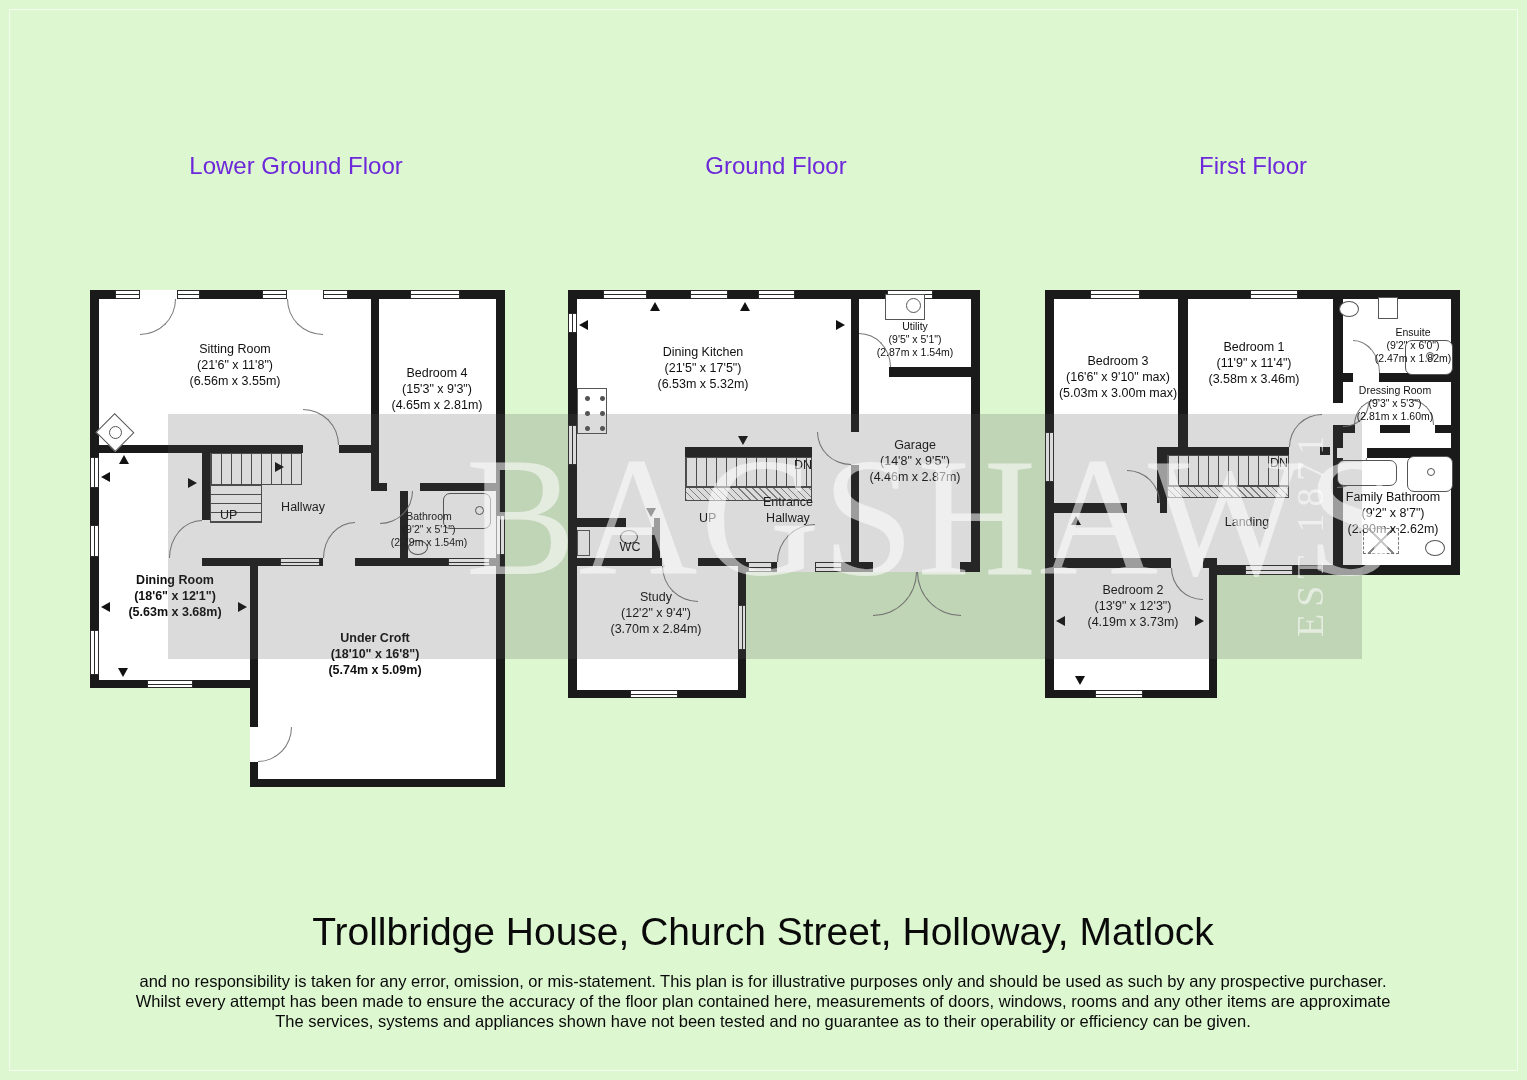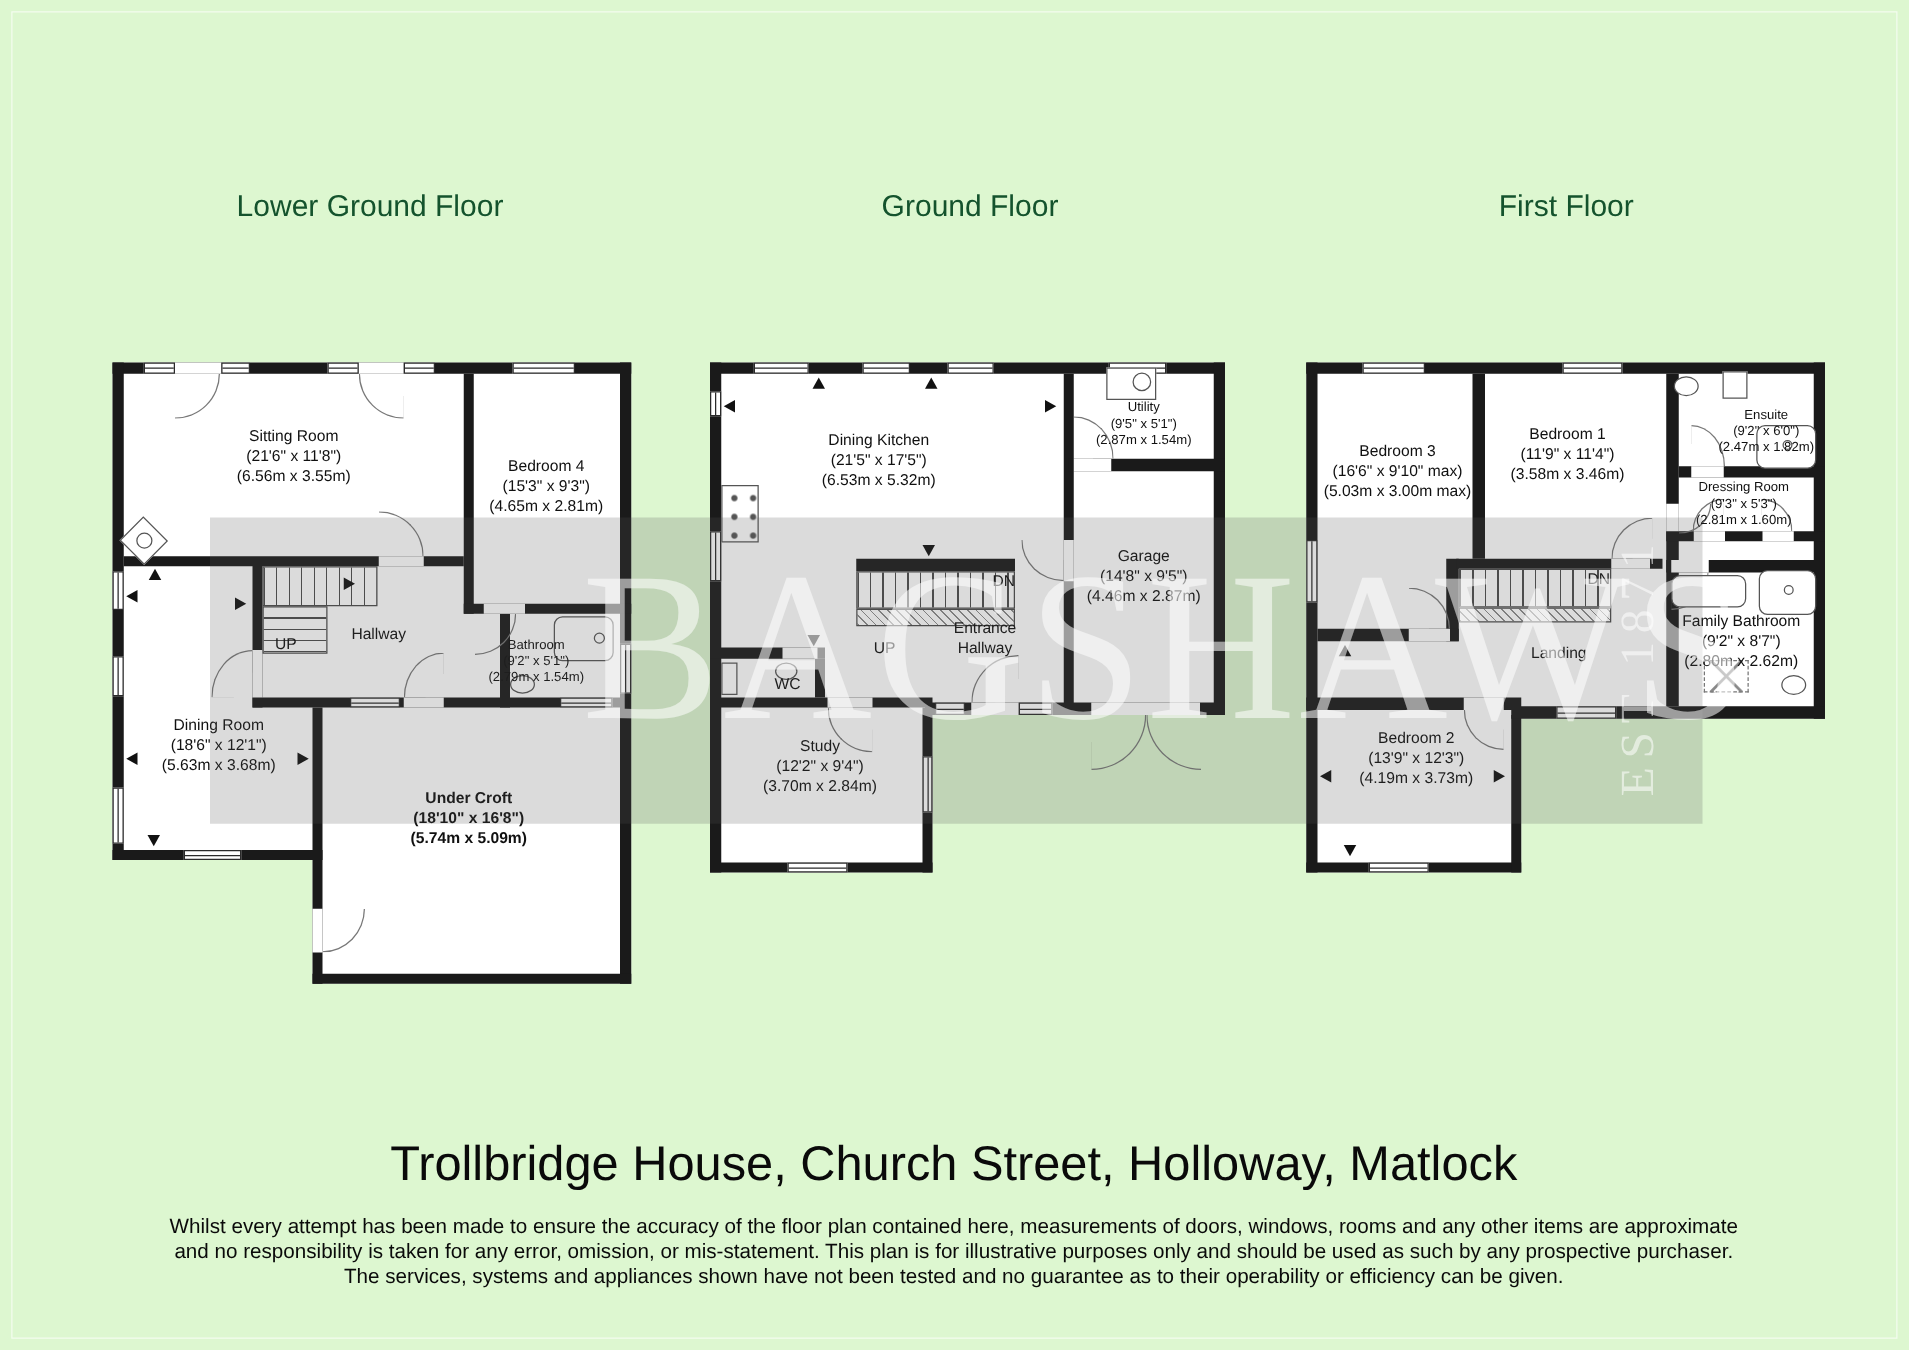--- a/index.html
+++ b/index.html
@@ -1,19 +1,19 @@
 <!DOCTYPE html>
 <html><head>
 <meta charset="utf-8">
 <style>
   html,body{margin:0;padding:0;background:#ddf7d0;}
   #canvas{position:relative;width:1527px;height:1080px;background:#ddf7d0;overflow:hidden;
           font-family:"Liberation Sans",sans-serif;color:#111;}
   .frame{position:absolute;inset:9px;border:1.5px solid rgba(255,255,255,0.65);pointer-events:none;}
-  .floor-title{position:absolute;font-size:24px;color:#14532d;transform:translateX(-50%);white-space:nowrap;}
+  .floor-title{position:absolute;font-size:24px;color:#6d28d9;transform:translateX(-50%);white-space:nowrap;}
   .plan{position:absolute;}
   .plan i{display:block;position:absolute;font-style:normal;box-sizing:border-box;}
   i.f{background:#ffffff;}
   i.w{background:#1a1a1a;}
   i.gap{background:#ffffff;}
   i.win{background:#ffffff;border:1px solid #2a2a2a;}
   i.win.h::after{content:"";position:absolute;left:0;right:0;top:48%;border-top:1px solid #2a2a2a;}
   i.win.v::after{content:"";position:absolute;top:0;bottom:0;left:44%;border-left:1px solid #2a2a2a;}
   i.arc{border:0 solid #777;background:transparent;}
   i.arc.tl{border-radius:100% 0 0 0;border-top-width:1px;border-left-width:1px;}
@@ -142,21 +142,21 @@
     </div>
     <div class="rlabel" style="left:213px;top:210px;">
       <div>Hallway</div>
     </div>
     <div class="stair-label" style="left:130px;top:218px;">UP</div>
     <div class="rlabel sm" style="left:339px;top:220px;">
       <div>Bathroom</div>
       <div>(9'2" x 5'1")</div>
       <div>(2.79m x 1.54m)</div>
     </div>
-    <div class="rlabel" style="left:85px;top:283px;">
+    <div class="rlabel" style="left:85px;top:283px;font-weight:bold;">
       <div>Dining Room</div>
       <div>(18'6" x 12'1")</div>
       <div>(5.63m x 3.68m)</div>
     </div>
     <div class="rlabel" style="left:285px;top:341px;font-weight:bold;">
       <div>Under Croft</div>
       <div>(18'10" x 16'8")</div>
       <div>(5.74m x 5.09m)</div>
     </div>
   </div>
@@ -346,17 +346,17 @@
     </div>
     <div class="stair-label" style="left:225px;top:166px;">DN</div>
   </div>
 
   <div class="wm-band"></div>
   <div class="wm-brand">BAGSHAWS</div>
   <div class="wm-est">EST 1871</div>
 
   <div class="address-title">Trollbridge House, Church Street, Holloway, Matlock</div>
   <div class="disclaimer">
+    <div>and no responsibility is taken for any error, omission, or mis-statement. This plan is for illustrative purposes only and should be used as such by any prospective purchaser.</div>
     <div>Whilst every attempt has been made to ensure the accuracy of the floor plan contained here, measurements of doors, windows, rooms and any other items are approximate</div>
-    <div>and no responsibility is taken for any error, omission, or mis-statement. This plan is for illustrative purposes only and should be used as such by any prospective purchaser.</div>
     <div>The services, systems and appliances shown have not been tested and no guarantee as to their operability or efficiency can be given.</div>
   </div>
 </div>
 
 </body></html>

